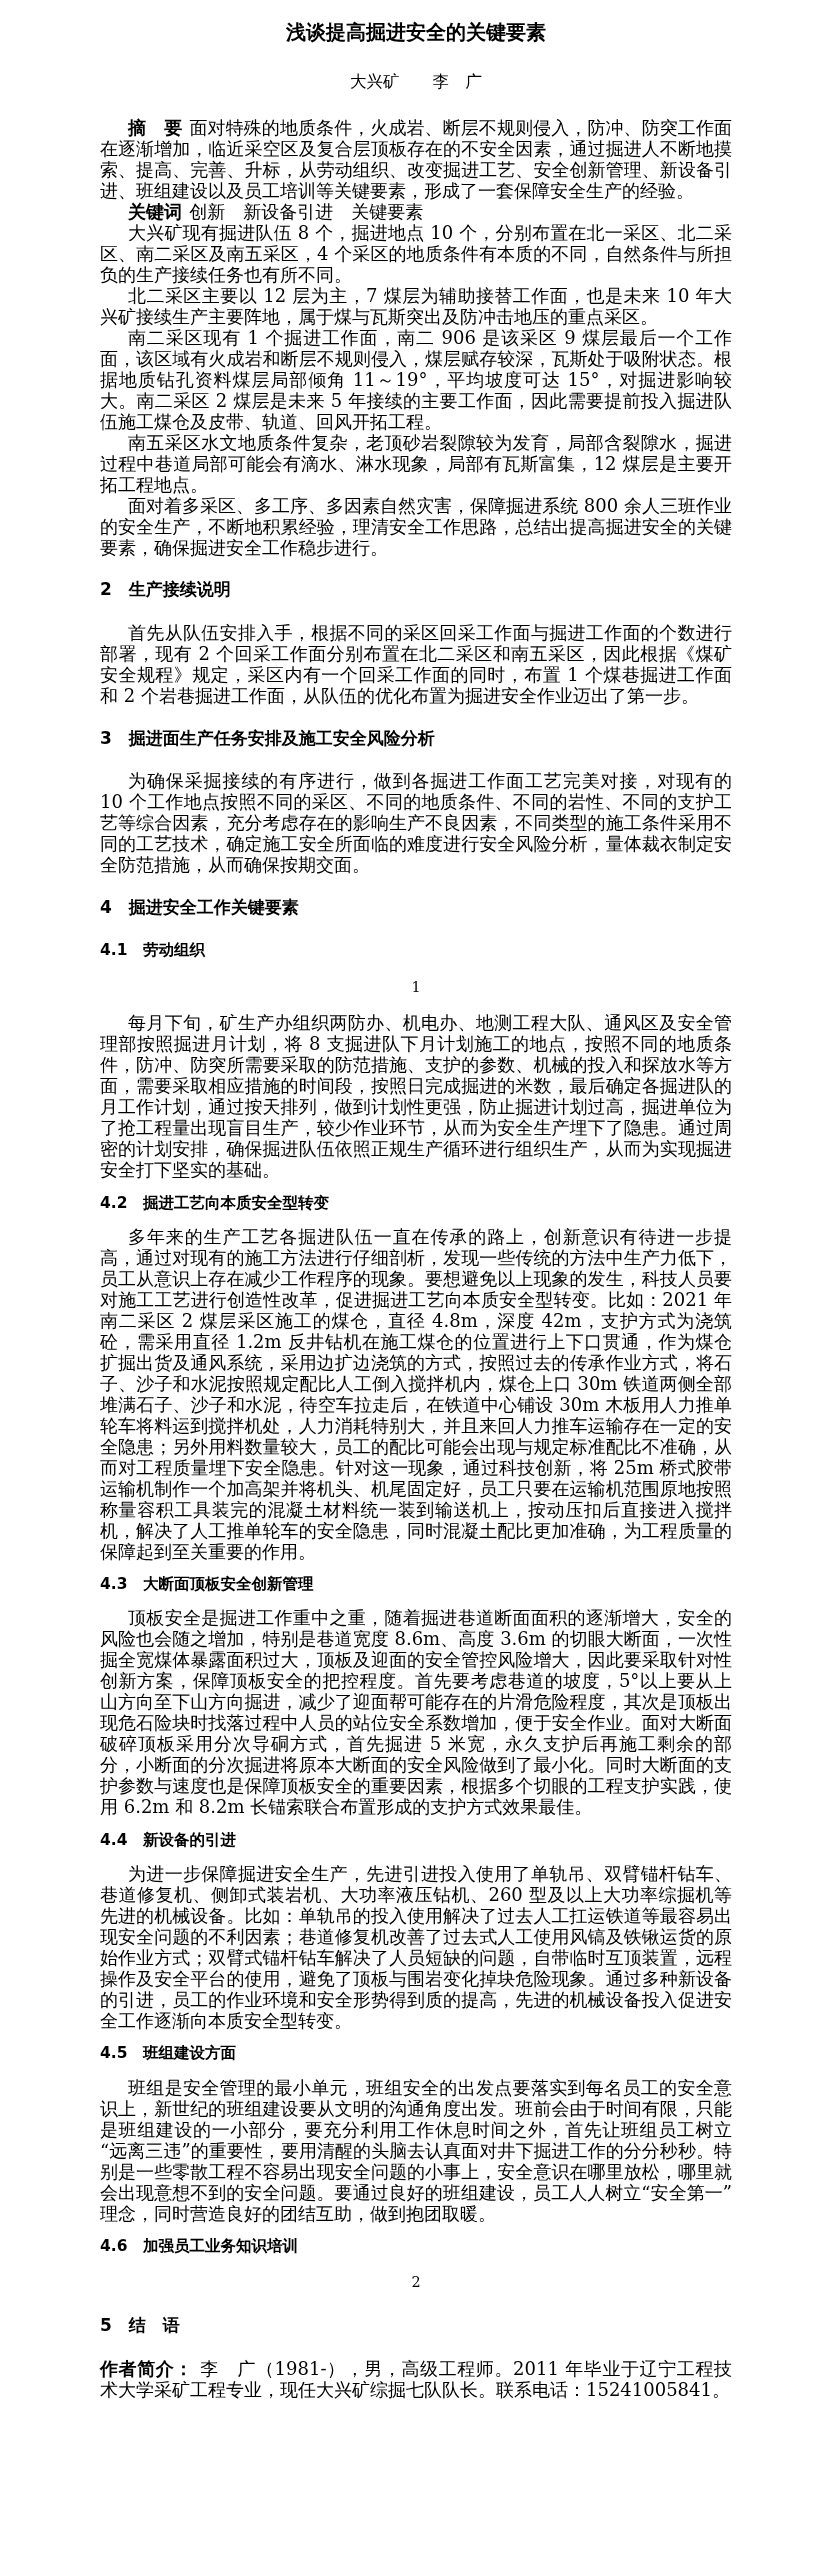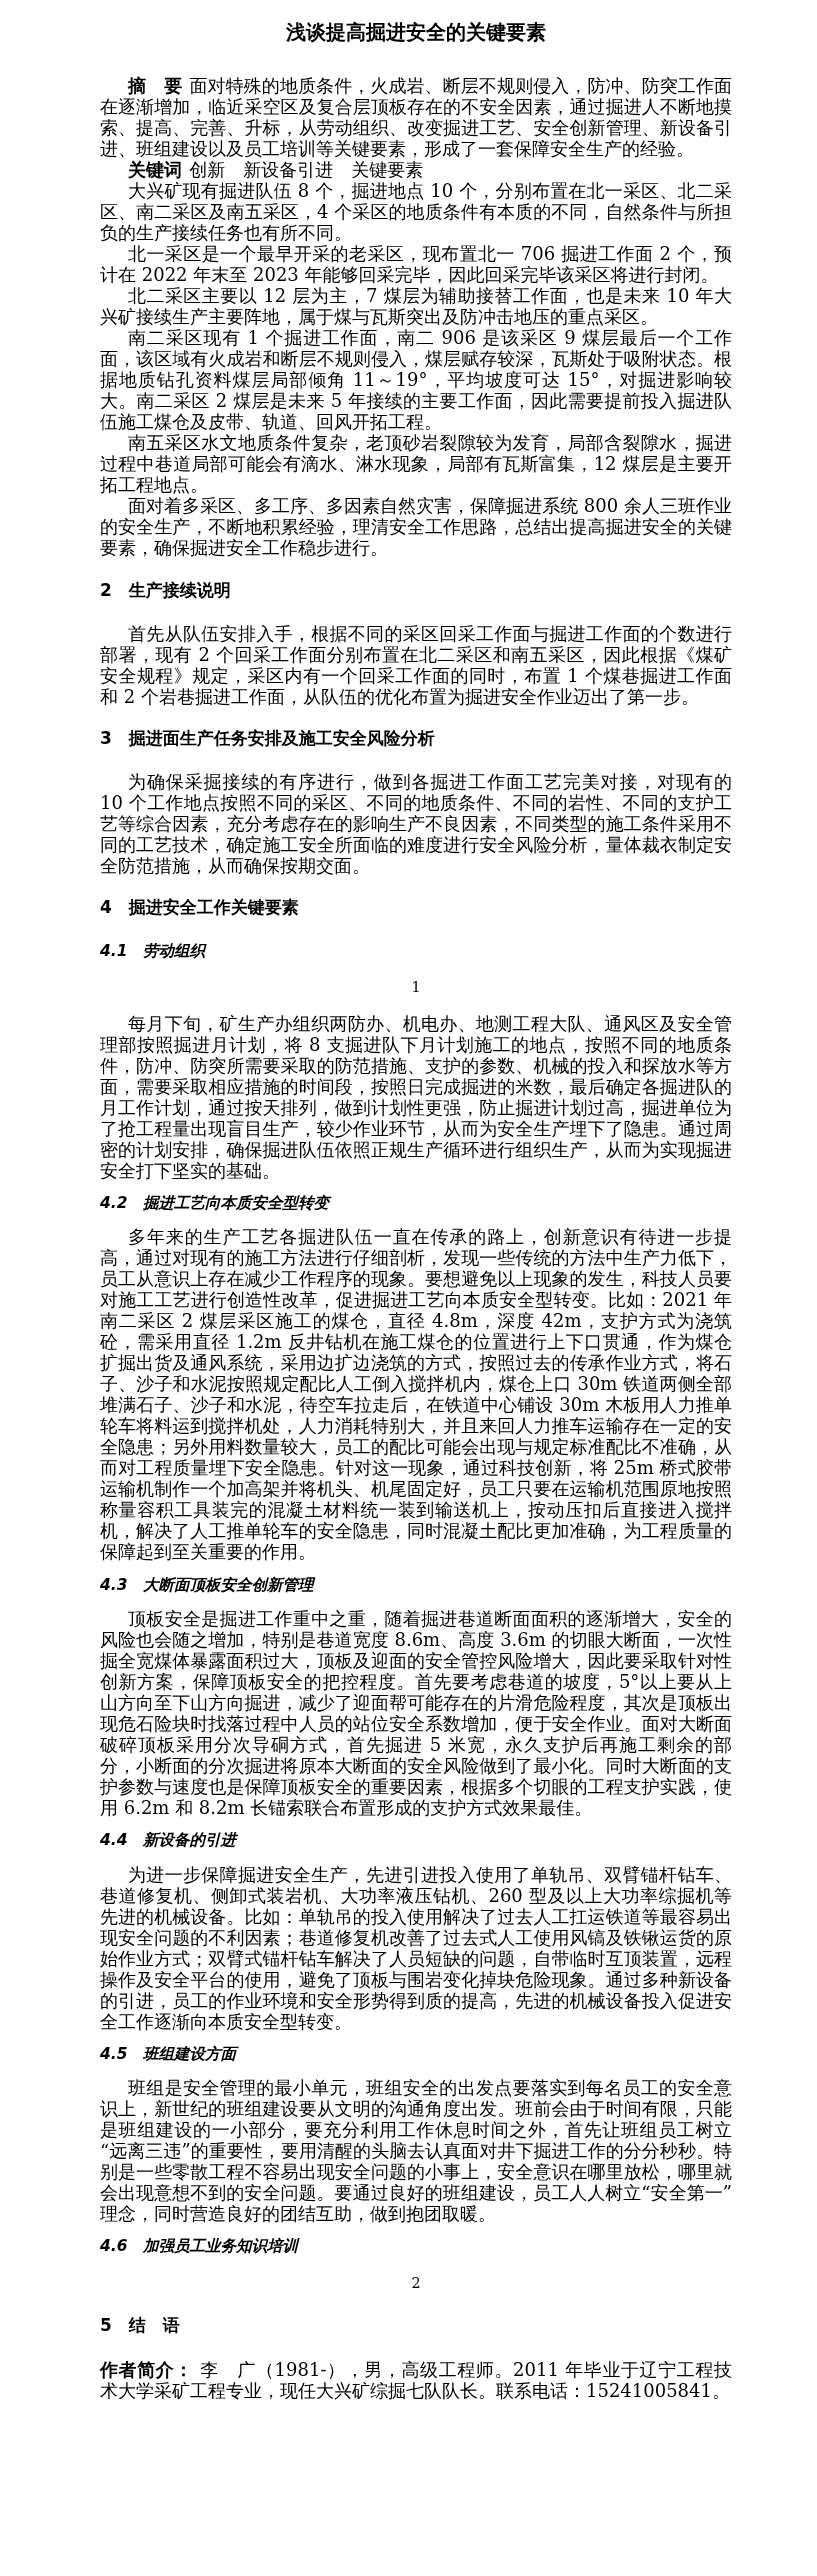--- a/index.html
+++ b/index.html
@@ -47,45 +47,44 @@
     font-family: "DejaVu Sans", "Liberation Sans", sans-serif;
     line-height: 24px;
     margin: 19.6px 0 20.6px 0;
   }
   .h2 {
     font-size: 15.5px;
     font-weight: bold;
     font-family: "DejaVu Sans", "Liberation Sans", sans-serif;
     line-height: 23px;
     margin: 11.3px 0 11.3px 0;
-    font-style: italic;
   }
   .pagenum {
     text-align: center;
     font-size: 14.4px;
     line-height: 21px;
     margin: 14.4px 0;
     text-indent: 0;
   }
   .bio { margin-top: 21.6px; }
 </style>
 </head>
 <body>
 
 <div class="page">
 
   <h1 class="title">浅谈提高掘进安全的关键要素</h1>
 
+  <div class="author">大兴矿　　李　广</div>
 
   <p class="para abstract"><span class="label-bold">摘　要</span><span>面对特殊的地质条件，火成岩、断层不规则侵入，防冲、防突工作面在逐渐增加，临近采空区及复合层顶板存在的不安全因素，通过掘进人不断地摸索、提高、完善、升标，从劳动组织、改变掘进工艺、安全创新管理、新设备引进、班组建设以及员工培训等关键要素，形成了一套保障安全生产的经验。</span></p>
 
   <p class="para"><span class="label-bold">关键词</span><span>创新　新设备引进　关键要素</span></p>
 
   <p class="para">大兴矿现有掘进队伍 8 个，掘进地点 10 个，分别布置在北一采区、北二采区、南二采区及南五采区，4 个采区的地质条件有本质的不同，自然条件与所担负的生产接续任务也有所不同。</p>
-  <p class="para">北一采区是一个最早开采的老采区，现布置北一 706 掘进工作面 2 个，预计在 2022 年末至 2023 年能够回采完毕，因此回采完毕该采区将进行封闭。</p>
   <p class="para">北二采区主要以 12 层为主，7 煤层为辅助接替工作面，也是未来 10 年大兴矿接续生产主要阵地，属于煤与瓦斯突出及防冲击地压的重点采区。</p>
   <p class="para">南二采区现有 1 个掘进工作面，南二 906 是该采区 9 煤层最后一个工作面，该区域有火成岩和断层不规则侵入，煤层赋存较深，瓦斯处于吸附状态。根据地质钻孔资料煤层局部倾角 11～19°，平均坡度可达 15°，对掘进影响较大。南二采区 2 煤层是未来 5 年接续的主要工作面，因此需要提前投入掘进队伍施工煤仓及皮带、轨道、回风开拓工程。</p>
   <p class="para">南五采区水文地质条件复杂，老顶砂岩裂隙较为发育，局部含裂隙水，掘进过程中巷道局部可能会有滴水、淋水现象，局部有瓦斯富集，12 煤层是主要开拓工程地点。</p>
   <p class="para">面对着多采区、多工序、多因素自然灾害，保障掘进系统 800 余人三班作业的安全生产，不断地积累经验，理清安全工作思路，总结出提高掘进安全的关键要素，确保掘进安全工作稳步进行。</p>
 
   <div class="h1">2　生产接续说明</div>
   <p class="para">首先从队伍安排入手，根据不同的采区回采工作面与掘进工作面的个数进行部署，现有 2 个回采工作面分别布置在北二采区和南五采区，因此根据《煤矿安全规程》规定，采区内有一个回采工作面的同时，布置 1 个煤巷掘进工作面和 2 个岩巷掘进工作面，从队伍的优化布置为掘进安全作业迈出了第一步。</p>
 
   <div class="h1">3　掘进面生产任务安排及施工安全风险分析</div>
   <p class="para">为确保采掘接续的有序进行，做到各掘进工作面工艺完美对接，对现有的 10 个工作地点按照不同的采区、不同的地质条件、不同的岩性、不同的支护工艺等综合因素，充分考虑存在的影响生产不良因素，不同类型的施工条件采用不同的工艺技术，确定施工安全所面临的难度进行安全风险分析，量体裁衣制定安全防范措施，从而确保按期交面。</p>

